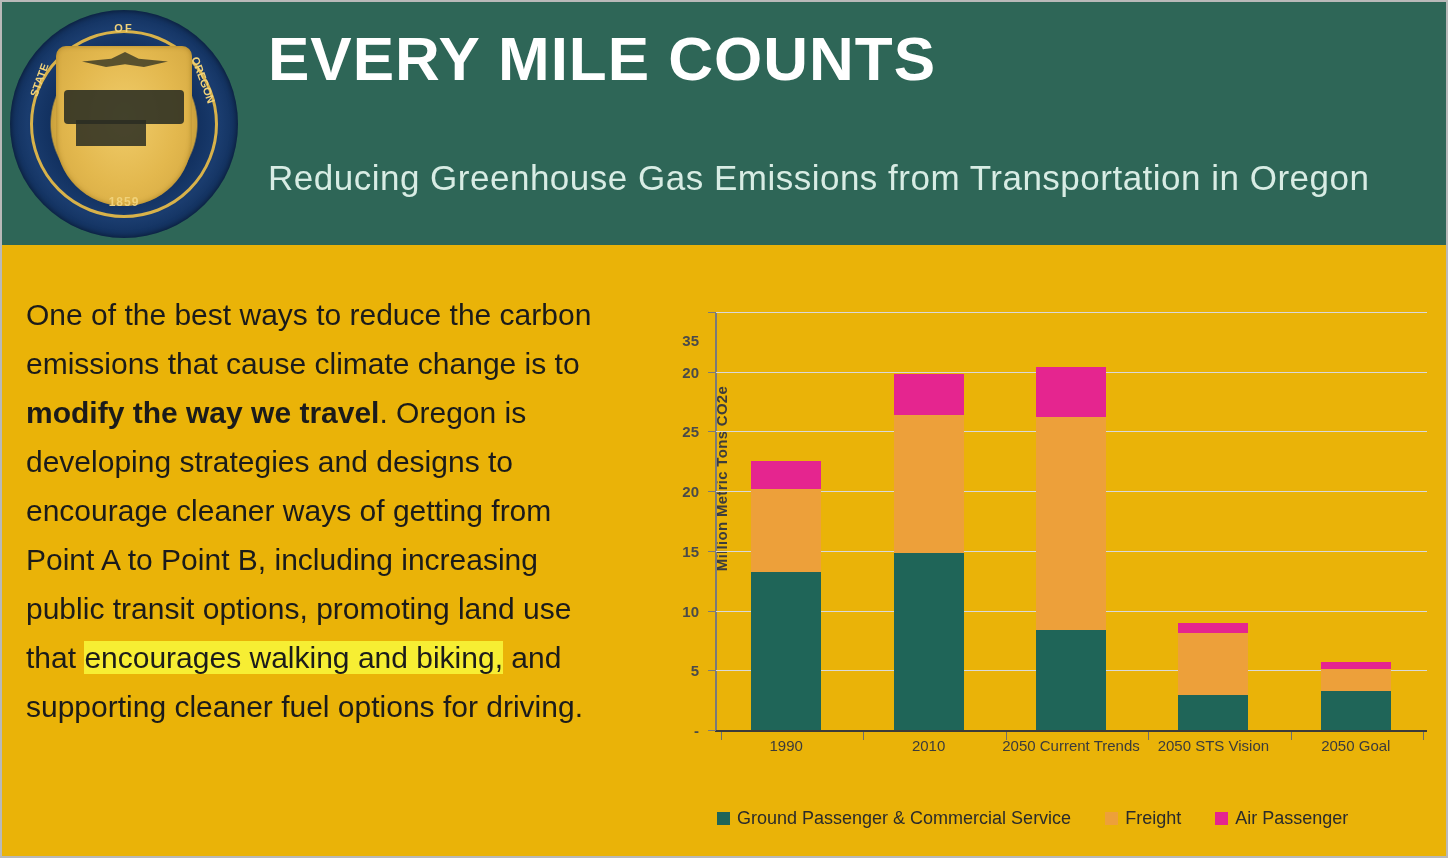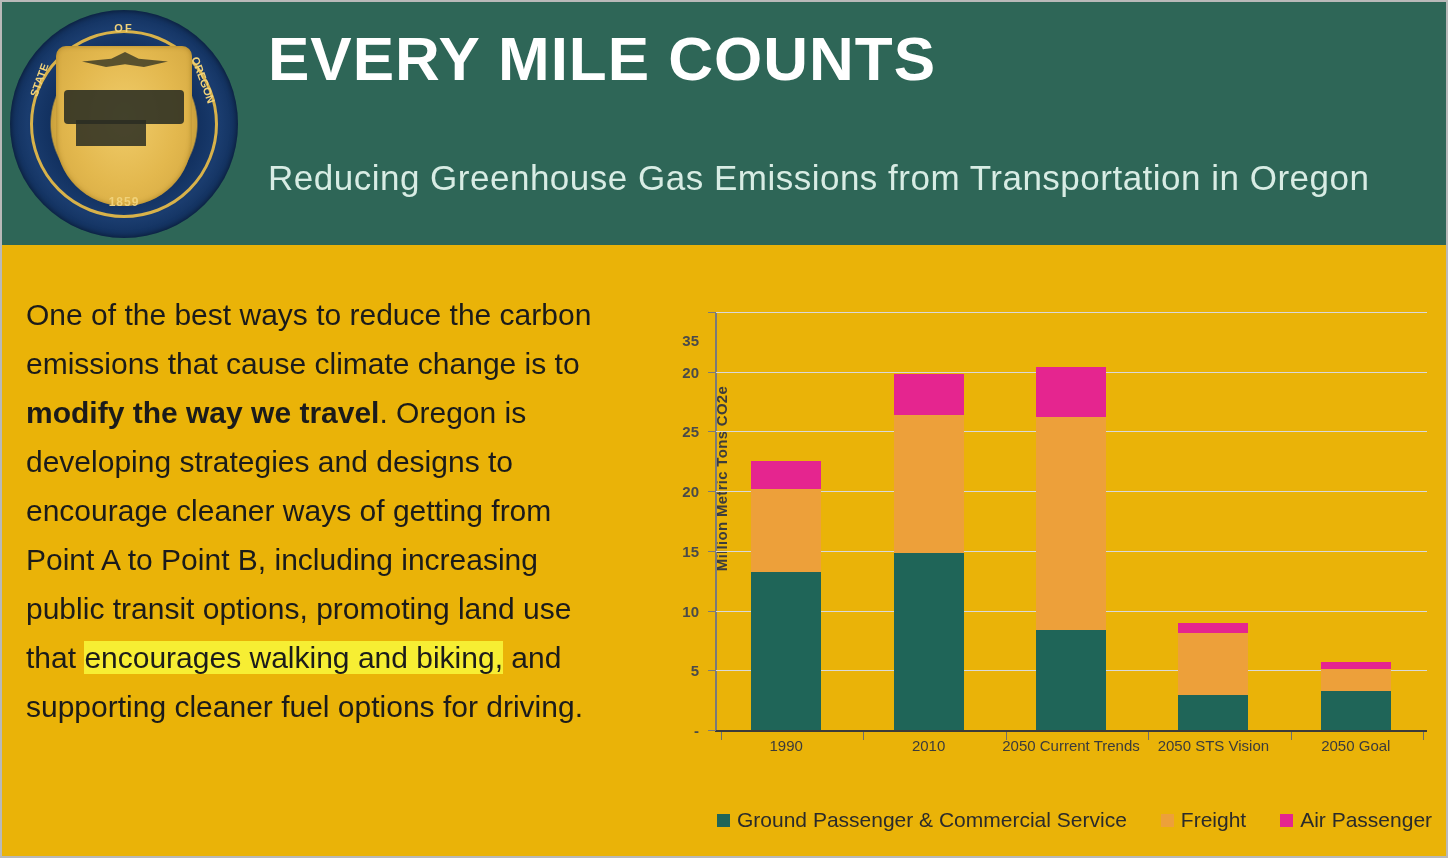--- a/index.html
+++ b/index.html
@@ -133,21 +133,21 @@
   .xlabels{
     position:absolute;left:88px;top:446px;width:712px;height:56px;
   }
   .xlab{
     position:absolute;text-align:center;width:150px;
     font-size:15px;color:#3b3b3b;line-height:20px;
   }
   .legend{
     position:absolute;left:90px;top:518px;width:700px;
     display:flex;align-items:center;gap:0px;
-    font-size:21px;color:#2b2b2b;
+    font-size:18px;color:#2b2b2b;
   }
   .legend-item{display:flex;align-items:center;margin-right:34px;white-space:nowrap;}
   .swatch{width:13px;height:13px;margin-right:7px;display:inline-block;}
 </style>
 </head>
 <body>
 
 <div class="page">
 
   <div class="header">

